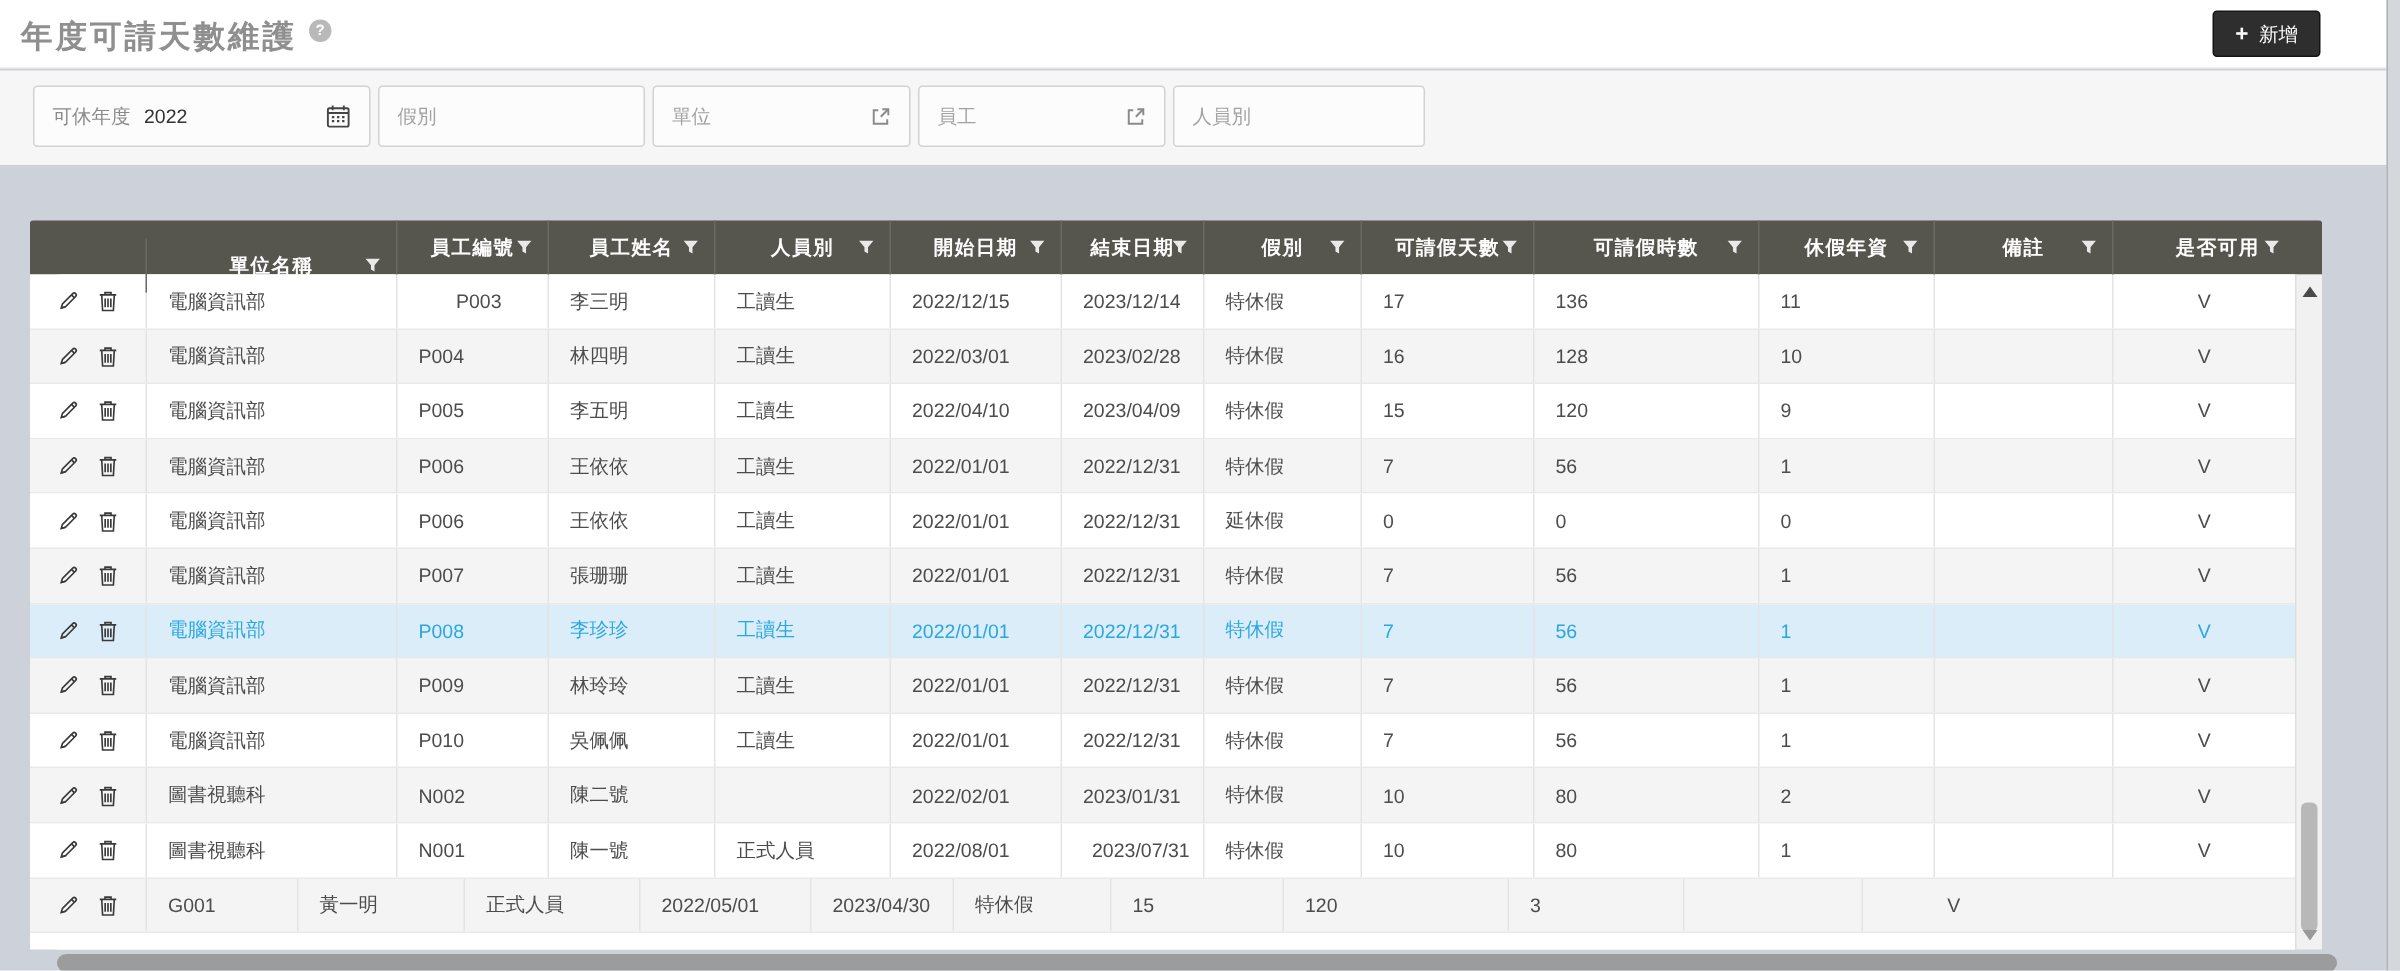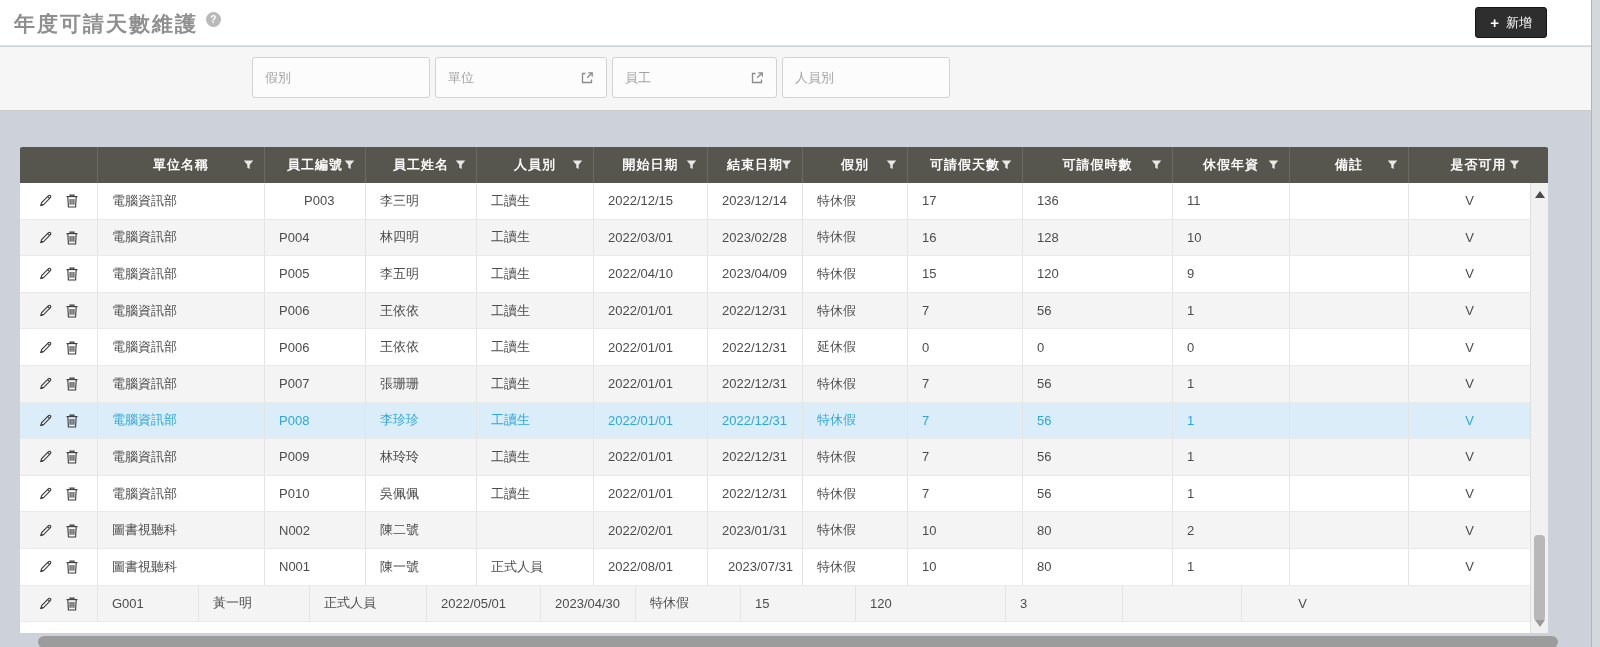--- a/index.html
+++ b/index.html
@@ -83,20 +83,32 @@
     <span>年度可請天數維護</span>
     <span class="help-badge">?</span>
   </div>
   <div class="add-btn">
     <span class="plus">+</span>
     <span>新增</span>
   </div>
 </div>
 
 <div class="filterbar">
+  <div class="ffield f1">
+    <span class="lbl">可休年度</span>
+    <span class="val">2022</span>
+    <span class="ficon">
+      <svg width="17" height="17" viewBox="0 0 16 16" fill="none" stroke="#444" stroke-width="1.2">
+        <rect x="1.5" y="3" width="13" height="11.5" rx="1"></rect>
+        <path d="M1.5 6 h13"></path>
+          <path d="M4.5 1.2 v3 M11.5 1.2 v3"></path>
+        <path stroke-width="1.4" d="M4 8.5h1.5 M7.2 8.5h1.5 M10.4 8.5h1.5 M4 11h1.5 M7.2 11h1.5 M10.4 11h1.5"></path>
+      </svg>
+    </span>
+  </div>
   <div class="ffield f2">
     <span class="ph">假別</span>
   </div>
   <div class="ffield f3">
     <span class="ph">單位</span>
     <span class="ficon">
       <svg width="14" height="14" viewBox="0 0 14 14" fill="none" stroke="#8a8a8a" stroke-width="1.3">
         <path d="M5.5 2.5 H2.5 V11.5 H11.5 V8.5"></path>
           <path d="M8.2 1.8 h4 v4"></path>
           <path d="M12 2 L7.2 6.8"></path>
@@ -114,21 +126,21 @@
     </span>
   </div>
   <div class="ffield f5">
     <span class="ph">人員別</span>
   </div>
 </div>
 
 <div class="grid">
   <div class="thead">
       <div class="hcell" style="width: 77px;"></div>
-      <div class="hcell" style="width: 167px;">
+      <div class="hcell" style="width: 167px; margin-top: 12px;">
         <span>單位名稱</span>
         <svg class="funnel" width="11" height="12" viewBox="0 0 12 12">
           <path d="M0.8 1h10.4L7.3 5.8v4.6L4.7 8.9V5.8z" fill="#e9e9e7"></path>
         </svg>
       </div>
       <div class="hcell" style="width: 101px; text-align: right;">
         <span>員工編號</span>
         <svg class="funnel" width="11" height="12" viewBox="0 0 12 12">
           <path d="M0.8 1h10.4L7.3 5.8v4.6L4.7 8.9V5.8z" fill="#e9e9e7"></path>
         </svg>

